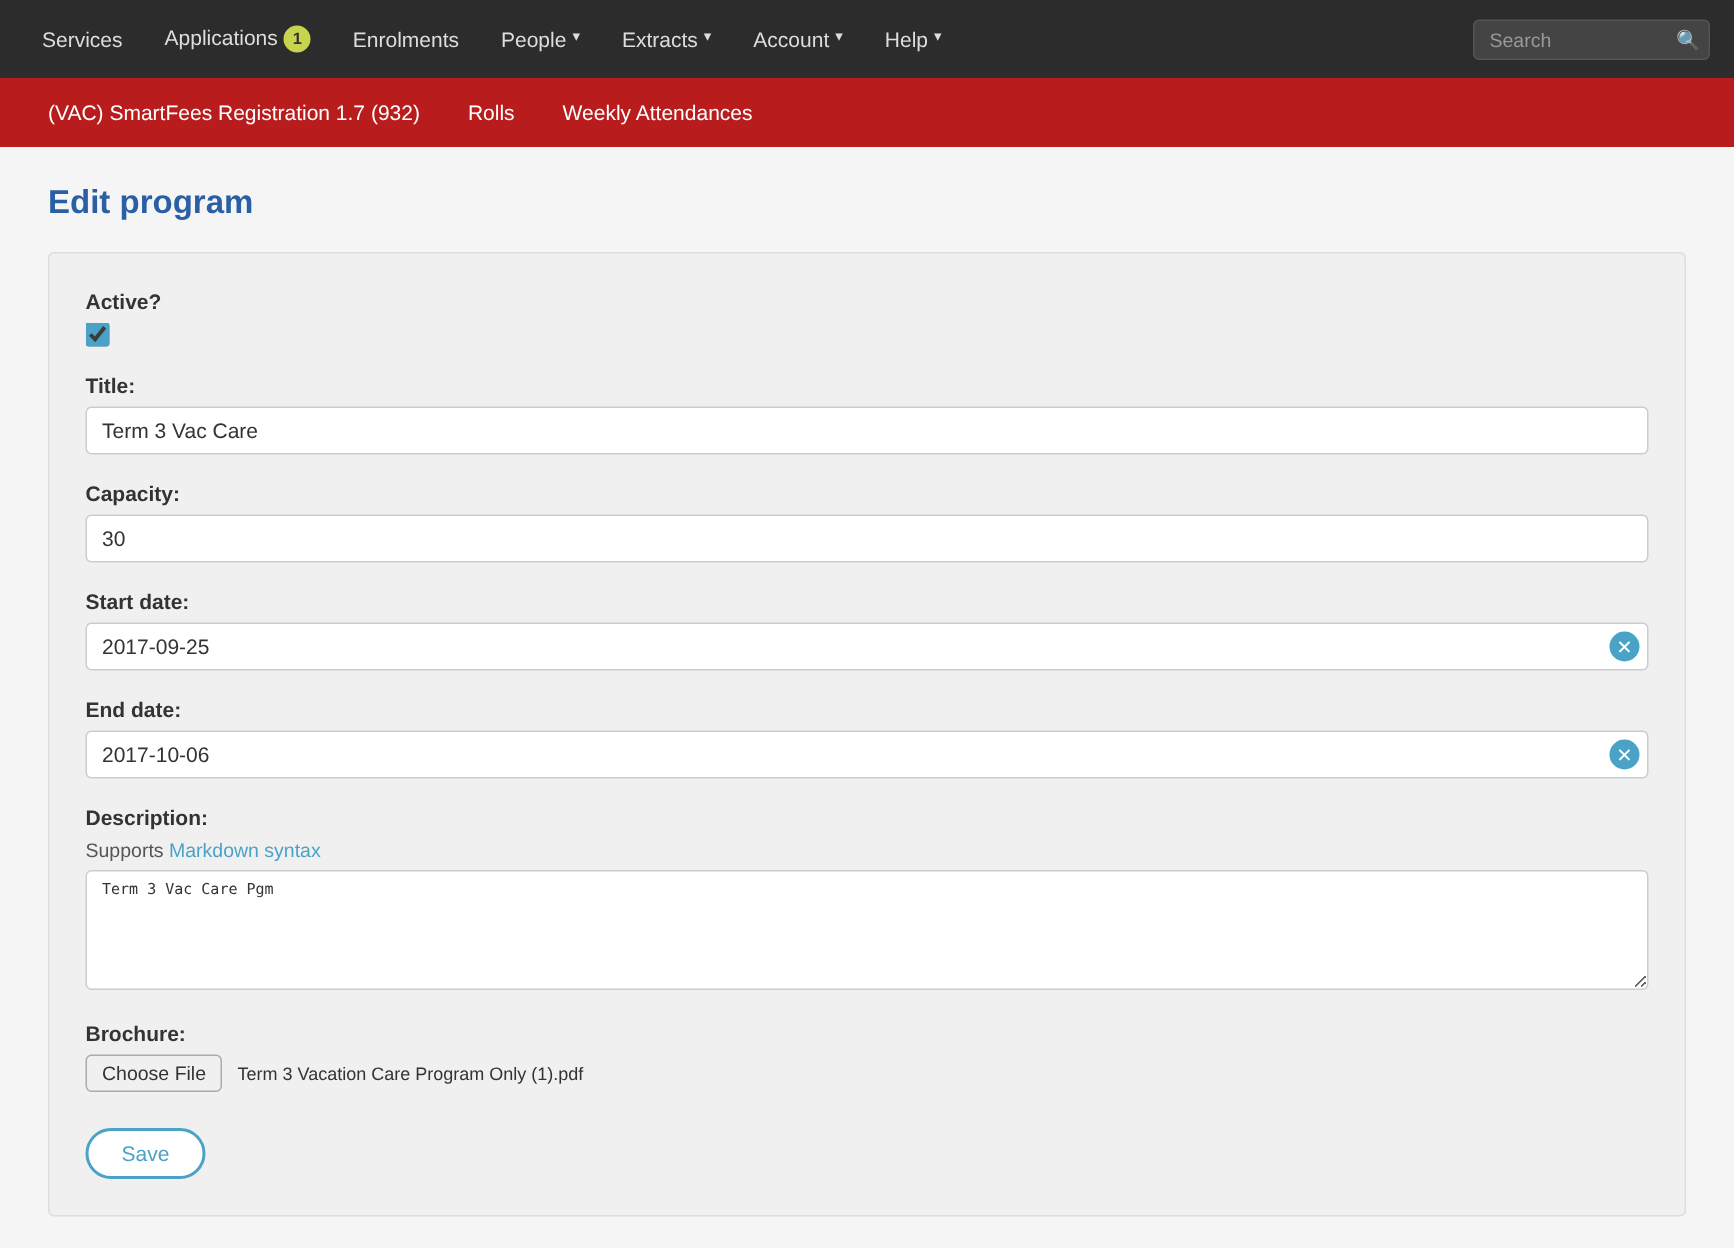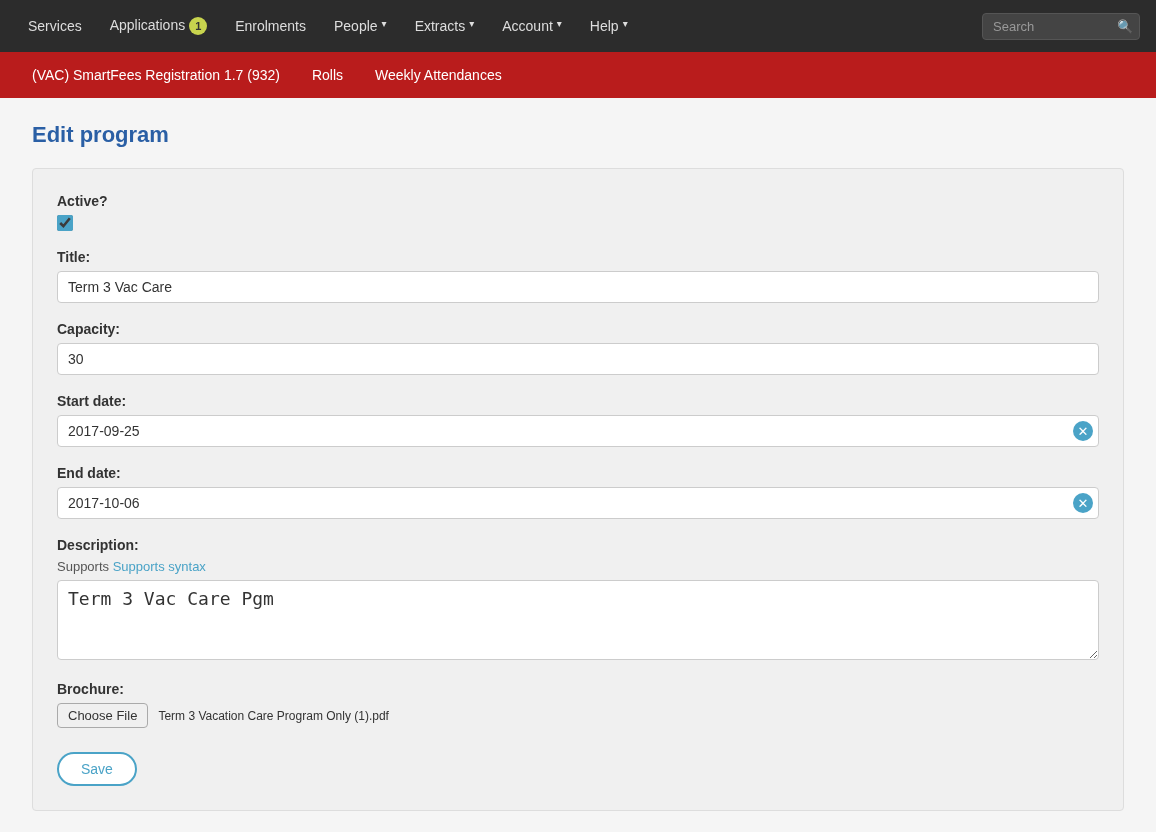--- a/index.html
+++ b/index.html
@@ -170,21 +170,21 @@
     .description-help a {
       color: #4aa3c7;
       text-decoration: none;
     }
 
     .form-textarea {
       width: 100%;
       padding: 7px 10px;
       border: 1px solid #ccc;
       border-radius: 4px;
-      font-size: 18px;
+      font-size: 10px;
       background: #fff;
       color: #333;
       min-height: 80px;
       resize: vertical;
       outline: none;
     }
 
     .brochure-row {
       display: flex;
       align-items: center;
@@ -318,21 +318,21 @@
       <div class="date-wrapper">
         <input type="text" class="form-input" value="2017-10-06" style="">
         <button class="date-clear-btn">✕</button>
       </div>
     </div>
 
     
     <div class="form-group">
       <label class="form-label">Description:</label>
       <div class="description-help">
-        <span>Supports </span><a href="#">Supports syntax</a>
+        <span>Supports </span><a href="#">Markdown syntax</a>
       </div>
       <textarea class="form-textarea" style="">Term 3 Vac Care Pgm</textarea>
     </div>
 
     
     <div class="form-group">
       <label class="form-label">Brochure:</label>
       <div class="brochure-row">
         <button class="choose-file-btn">Choose File</button>
         <span class="brochure-filename">Term 3 Vacation Care Program Only (1).pdf</span>

